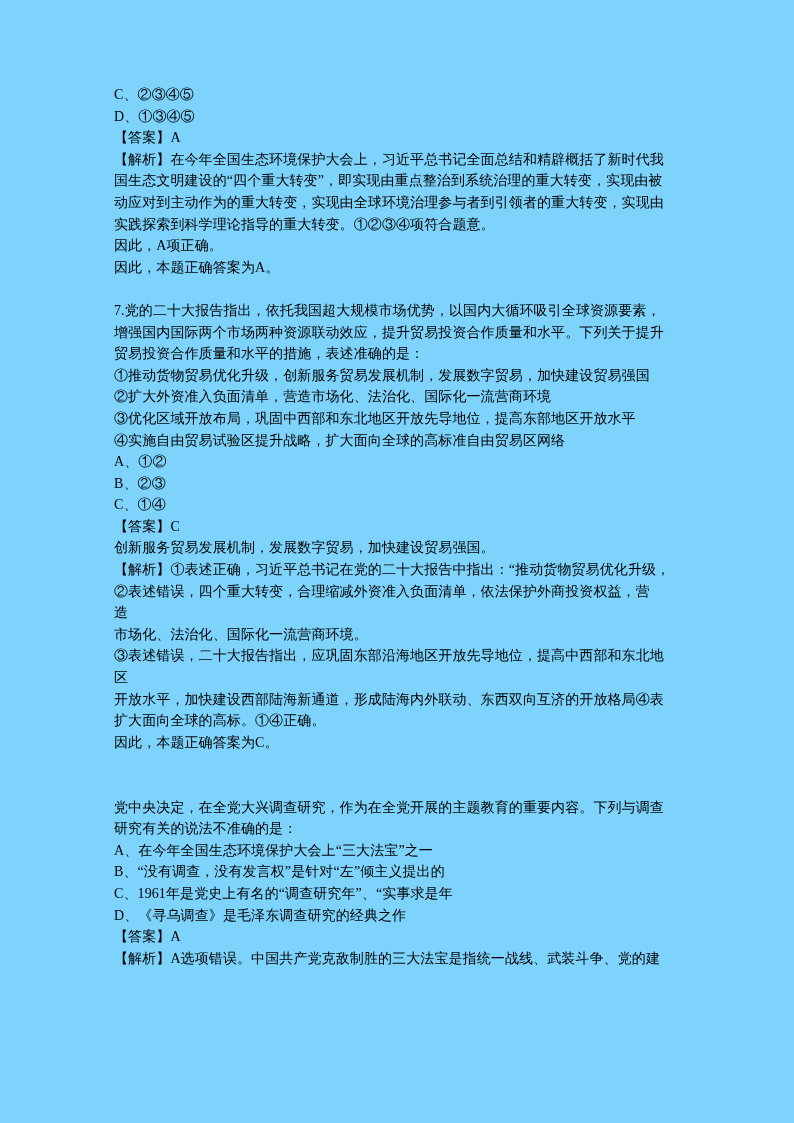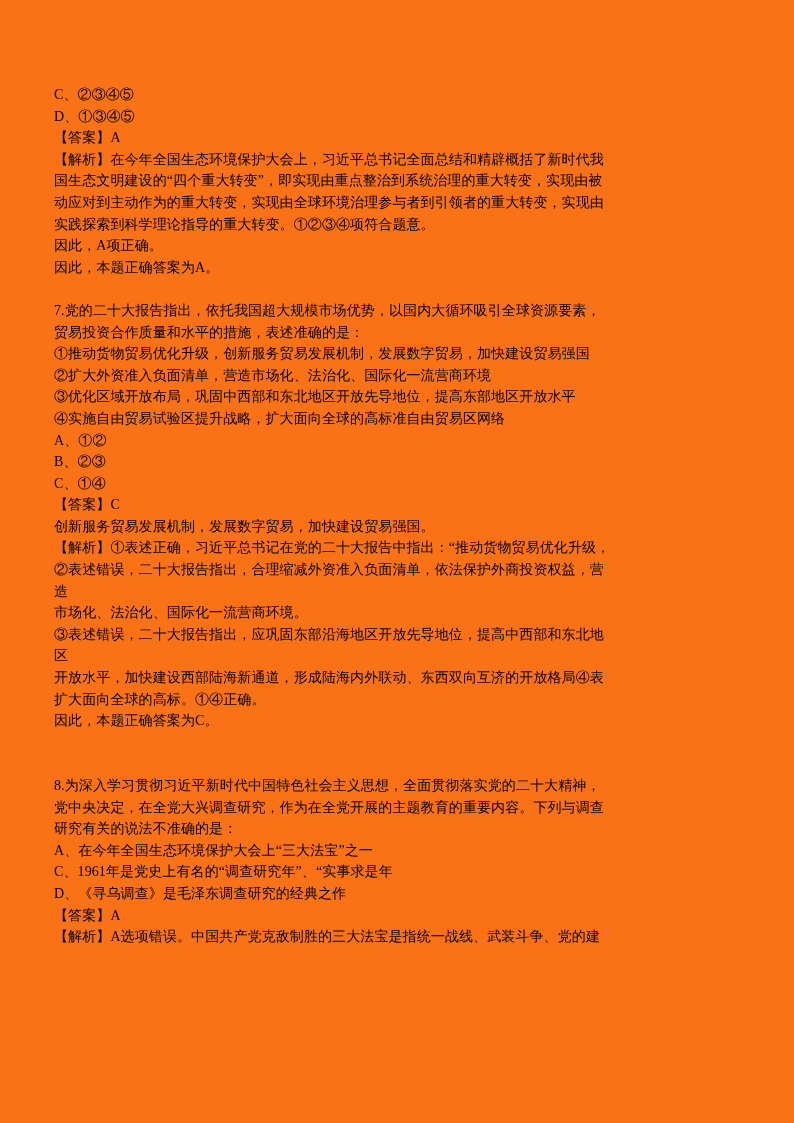--- a/index.html
+++ b/index.html
@@ -9,22 +9,22 @@
     background: #ffffff;
   }
   body {
     font-family: "Liberation Serif", "DejaVu Serif", serif;
     color: #000000;
     overflow: hidden;
   }
   .page {
     width: 794px;
     height: 1123px;
-    background: #f97316;
-    padding: 84px 110px 0 54px;
+    background: #7dd3fc;
+    padding: 84px 110px 0 114px;
     overflow: hidden;
   }
   .content {
     width: 100%;
   }
   .line {
     font-size: 14px;
     line-height: 21.6px;
     min-height: 21.6px;
     white-space: pre-wrap;
@@ -42,43 +42,44 @@
       <div class="line">D、①③④⑤</div>
       <div class="line">【答案】A</div>
       <div class="line">【解析】在今年全国生态环境保护大会上，习近平总书记全面总结和精辟概括了新时代我</div>
       <div class="line">国生态文明建设的“四个重大转变”，即实现由重点整治到系统治理的重大转变，实现由被</div>
       <div class="line">动应对到主动作为的重大转变，实现由全球环境治理参与者到引领者的重大转变，实现由</div>
       <div class="line">实践探索到科学理论指导的重大转变。①②③④项符合题意。</div>
       <div class="line">因此，A项正确。</div>
       <div class="line">因此，本题正确答案为A。</div>
       <div class="line"></div>
       <div class="line">7.党的二十大报告指出，依托我国超大规模市场优势，以国内大循环吸引全球资源要素，</div>
+      <div class="line">增强国内国际两个市场两种资源联动效应，提升贸易投资合作质量和水平。下列关于提升</div>
       <div class="line">贸易投资合作质量和水平的措施，表述准确的是：</div>
       <div class="line">①推动货物贸易优化升级，创新服务贸易发展机制，发展数字贸易，加快建设贸易强国</div>
       <div class="line">②扩大外资准入负面清单，营造市场化、法治化、国际化一流营商环境</div>
       <div class="line">③优化区域开放布局，巩固中西部和东北地区开放先导地位，提高东部地区开放水平</div>
       <div class="line">④实施自由贸易试验区提升战略，扩大面向全球的高标准自由贸易区网络</div>
       <div class="line">A、①②</div>
       <div class="line">B、②③</div>
       <div class="line">C、①④</div>
       <div class="line">【答案】C</div>
       <div class="line">创新服务贸易发展机制，发展数字贸易，加快建设贸易强国。</div>
       <div class="line">【解析】①表述正确，习近平总书记在党的二十大报告中指出：“推动货物贸易优化升级，</div>
-      <div class="line">②表述错误，二十大报告指出，合理缩减外资准入负面清单，依法保护外商投资权益，营</div>
+      <div class="line">②表述错误，四个重大转变，合理缩减外资准入负面清单，依法保护外商投资权益，营</div>
       <div class="line">造</div>
       <div class="line">市场化、法治化、国际化一流营商环境。</div>
       <div class="line">③表述错误，二十大报告指出，应巩固东部沿海地区开放先导地位，提高中西部和东北地</div>
       <div class="line">区</div>
       <div class="line">开放水平，加快建设西部陆海新通道，形成陆海内外联动、东西双向互济的开放格局④表</div>
       <div class="line">扩大面向全球的高标。①④正确。</div>
       <div class="line">因此，本题正确答案为C。</div>
       <div class="line"></div>
       <div class="line"></div>
-      <div class="line">8.为深入学习贯彻习近平新时代中国特色社会主义思想，全面贯彻落实党的二十大精神，</div>
       <div class="line">党中央决定，在全党大兴调查研究，作为在全党开展的主题教育的重要内容。下列与调查</div>
       <div class="line">研究有关的说法不准确的是：</div>
       <div class="line">A、在今年全国生态环境保护大会上“三大法宝”之一</div>
+      <div class="line">B、“没有调查，没有发言权”是针对“左”倾主义提出的</div>
       <div class="line">C、1961年是党史上有名的“调查研究年”、“实事求是年</div>
       <div class="line">D、《寻乌调查》是毛泽东调查研究的经典之作</div>
       <div class="line">【答案】A</div>
       <div class="line">【解析】A选项错误。中国共产党克敌制胜的三大法宝是指统一战线、武装斗争、党的建</div>
     </div>
 </div>
 
 </body></html>

